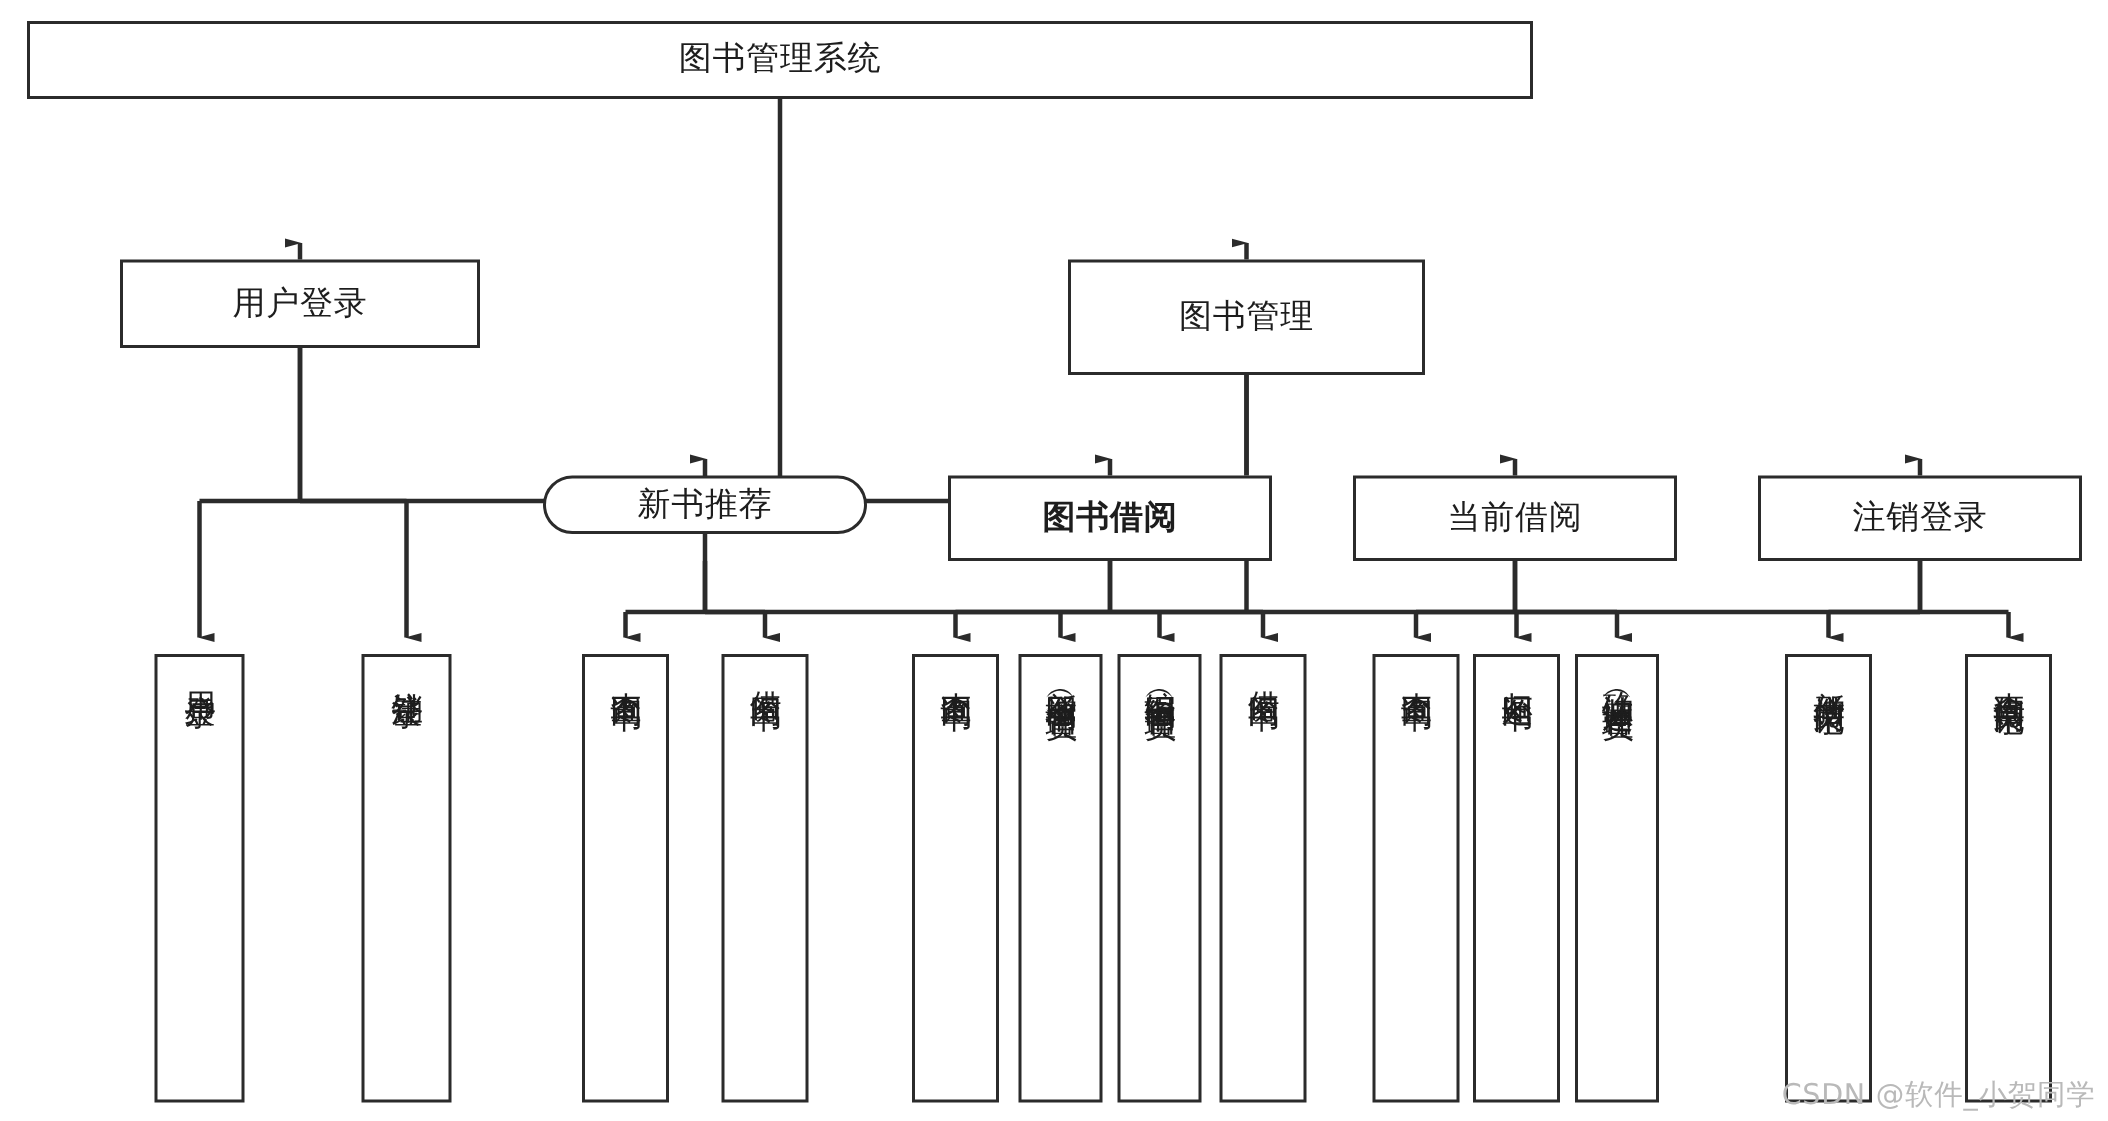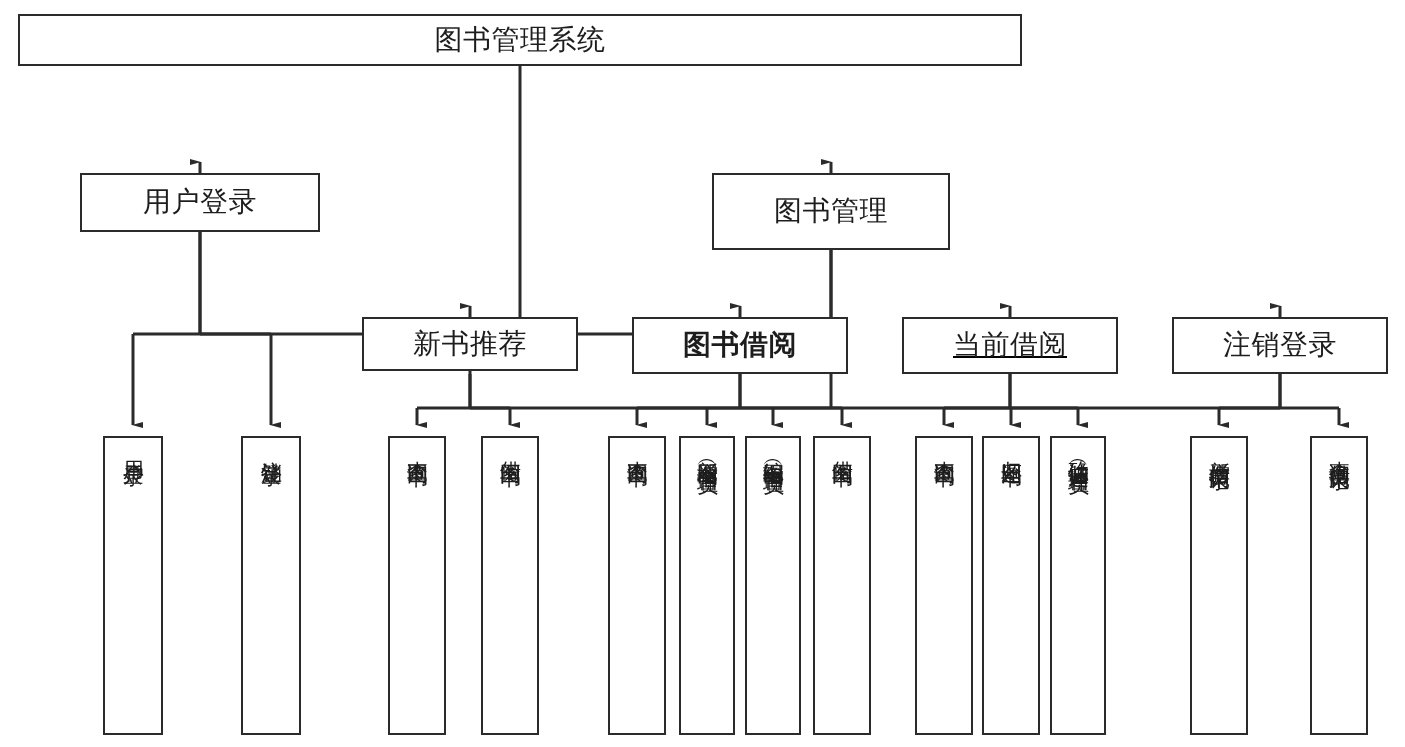--- a/index.html
+++ b/index.html
@@ -31,21 +31,21 @@
     box-sizing: border-box;
     background: #ffffff;
     border: 2px solid #2b2b2b;
     display: flex;
     align-items: center;
     justify-content: center;
     overflow: hidden;
   }
   .node-label {
     color: #1d1d1d;
-    font-size: 28px;
+    font-size: 22px;
     line-height: 1.08;
     letter-spacing: 0.5px;
     white-space: nowrap;
     text-align: center;
   }
   .node-box.vertical .node-label {
     writing-mode: vertical-rl;
     text-orientation: upright;
     font-size: 21px;
     letter-spacing: 2px;
@@ -118,27 +118,27 @@
     <span class="node-label">图书管理系统</span>
   </div>
 
   <div class="node-box" style="left: 80px; top: 173px; width: 240px; height: 59px;">
     <span class="node-label">用户登录</span>
   </div>
   <div class="node-box" style="left: 712px; top: 173px; width: 238px; height: 77px;">
     <span class="node-label">图书管理</span>
   </div>
 
-  <div class="node-box" style="left: 362px; top: 317px; width: 216px; height: 54px;">
+  <div class="node-box" style="left: 362px; top: 317px; width: 216px; height: 39px; border-radius: 20px;">
     <span class="node-label">新书推荐</span>
   </div>
   <div class="node-box" style="left: 632px; top: 317px; width: 216px; height: 57px; font-weight: bold;">
     <span class="node-label">图书借阅</span>
   </div>
-  <div class="node-box" style="left: 902px; top: 317px; width: 216px; height: 57px; text-decoration: underline;">
+  <div class="node-box" style="left: 902px; top: 317px; width: 216px; height: 57px;">
     <span class="node-label">当前借阅</span>
   </div>
   <div class="node-box" style="left: 1172px; top: 317px; width: 216px; height: 57px;">
     <span class="node-label">注销登录</span>
   </div>
 
   <div class="node-box vertical" style="left: 103px; top: 436px; width: 60px; height: 299px;">
     <span class="node-label">用户登录</span>
   </div>
   <div class="node-box vertical" style="left: 241px; top: 436px; width: 60px; height: 299px;">
@@ -171,13 +171,14 @@
   <div class="node-box vertical" style="left: 1050px; top: 436px; width: 56px; height: 299px;">
     <span class="node-label">确认归还（管理员）</span>
   </div>
   <div class="node-box vertical" style="left: 1190px; top: 436px; width: 58px; height: 299px;">
     <span class="node-label">新增借阅记录</span>
   </div>
   <div class="node-box vertical" style="left: 1310px; top: 436px; width: 58px; height: 299px;">
     <span class="node-label">查询借阅记录</span>
   </div>
 
+  <div class="watermark">CSDN @软件_小贺同学</div>
 </div>
 
 </body></html>

